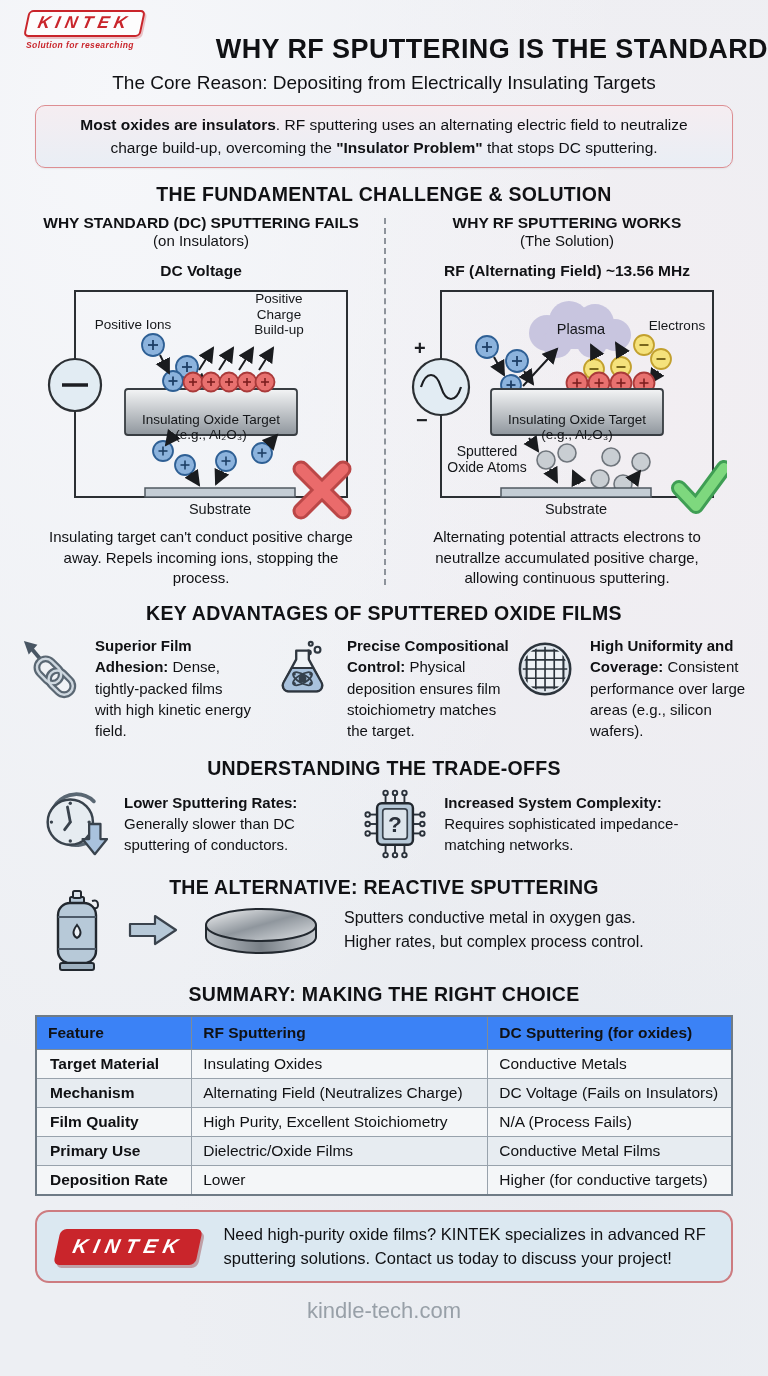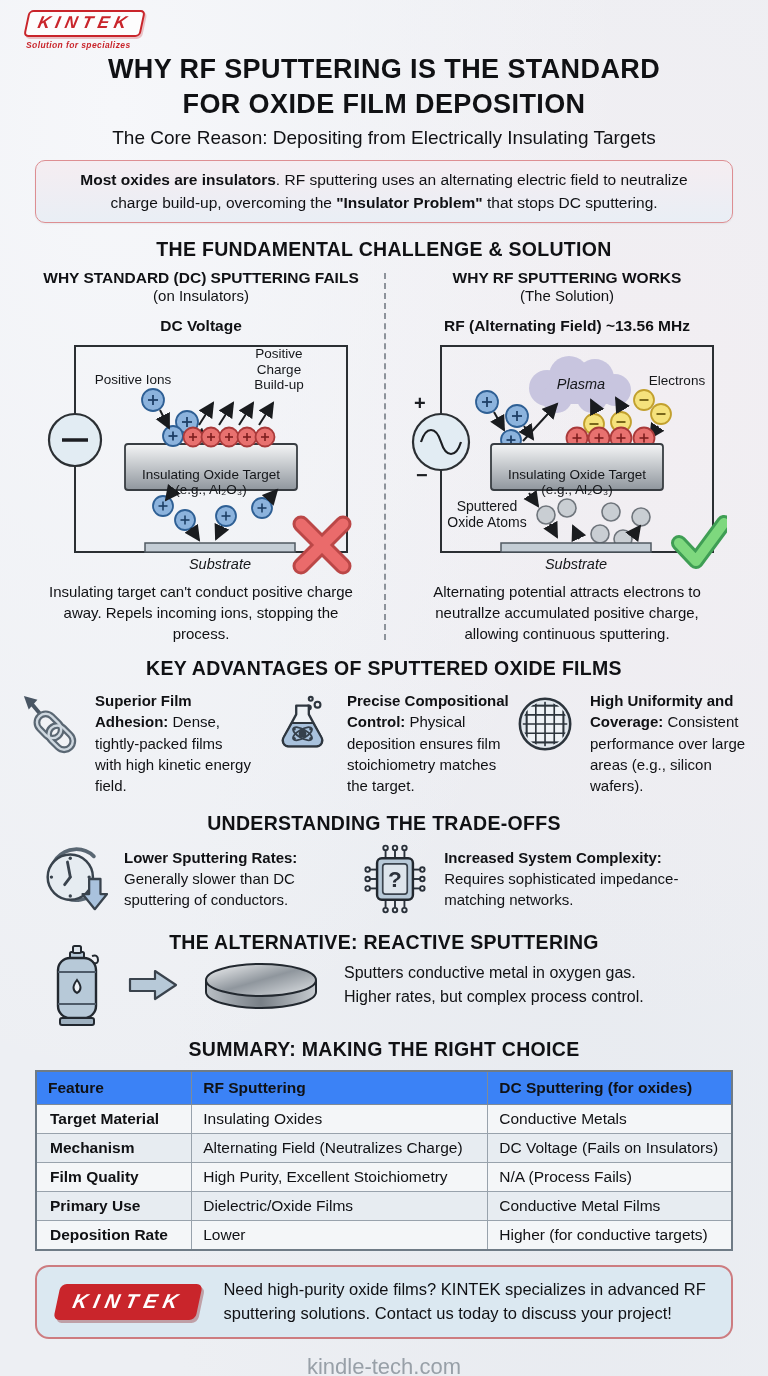--- a/index.html
+++ b/index.html
@@ -15,41 +15,41 @@
   }
   
   .logo-top{ position:absolute; top:10px; left:26px; }
   .logo-badge-outline{
     display:inline-block; border:2.5px solid #c9252b; border-radius:5px;
     padding:1px 10px 2px; transform:skewX(-12deg);
     color:#c9252b; font-weight:bold; font-style:italic; font-size:17px; letter-spacing:5px;
     box-shadow:2px 2px 0 rgba(201,37,43,.25); background:#fdfdfd;
   }
   .logo-tagline{ color:#c9252b; font-size:8.5px; font-weight:bold; font-style:italic; margin-top:3px; letter-spacing:.4px; }
-  .page-title{ padding-top:52px; text-align:center; font-size:27px; font-weight:bold; line-height:1.3; letter-spacing:.4px; }
+  .page-title{ padding-top:32px; text-align:right; font-size:27px; font-weight:bold; line-height:1.3; letter-spacing:.4px; }
   .page-subtitle{ margin-top:5px; text-align:center; font-size:19px; }
   .callout{
     margin:11px 35px 0; border:1.5px solid #dd8e92; border-radius:10px;
     background:linear-gradient(180deg,#f5edf1 0%, #e9eef5 100%);
     padding:8px 20px; text-align:center; font-size:15.5px; line-height:1.45;
     box-shadow:0 1px 2px rgba(0,0,0,.06);
   }
   .section-title{ text-align:center; font-size:19.5px; font-weight:bold; letter-spacing:.3px; }
   .st-challenge{ margin-top:15px; }
   
   .compare{ position:relative; margin:8px 18px 0; display:grid; grid-template-columns:1fr 1fr; }
   .compare-divider{ position:absolute; left:50%; top:4px; bottom:4px; border-left:2px dashed #8d939b; }
   .panel{ padding:0 6px; }
   .panel-heading{ text-align:center; font-size:15.5px; font-weight:bold; }
   .panel-subheading{ text-align:center; font-size:15px; }
   .source-label{ text-align:center; font-size:15.5px; font-weight:bold; margin-top:13px; }
   .diagram{ position:relative; width:320px; height:240px; margin:5px auto 0; }
   .diagram svg{ position:absolute; inset:0; }
   .dlabel{ position:absolute; font-size:13.5px; line-height:1.15; text-align:center; white-space:pre-line; color:#15171a; }
-  .dlabel.big{ font-size:14.5px;font-style:italic; }
+  .dlabel.big{ font-size:14.5px; }
   .acsign{ position:absolute; font-size:20px; font-weight:bold; color:#1c1e22; }
   .caption{ margin:2px auto 0; width:315px; text-align:center; font-size:15px; line-height:1.38; }
   
   .st-adv{ margin-top:13px; }
   .adv-row{ margin:10px 20px 0; display:grid; grid-template-columns:252px 243px 238px; }
   .adv-item{ display:flex; gap:13px; }
   .adv-icon{ flex:0 0 62px; height:62px; margin-top:4px; }
   .adv-text{ font-size:15px; line-height:1.42; }
   b.lead{ font-weight:bold; }
   
@@ -83,26 +83,25 @@
     flex:0 0 auto;
   }
   .cta-text{ font-size:16.5px; line-height:1.45; }
   .site-footer{ margin-top:15px; text-align:center; font-size:22px; color:#98a0a8; }
 </style>
 </head>
 <body>
 
 <div class="logo-top">
   <div class="logo-badge-outline"><span>KINTEK</span></div>
-  <div class="logo-tagline">Solution for specializes</div>
+  <div class="logo-tagline">Solution for researching</div>
 </div>
 
 <h1 class="page-title">
   <span>WHY RF SPUTTERING IS THE STANDARD</span><br>
-  <span>FOR OXIDE FILM DEPOSITION</span>
 </h1>
 <div class="page-subtitle">The Core Reason: Depositing from Electrically Insulating Targets</div>
 
 <div class="callout">
   <b class="lead">Most oxides are insulators</b><span>. RF sputtering uses an alternating electric field to neutralize charge build-up, overcoming the </span><b class="lead">"Insulator Problem"</b><span> that stops DC sputtering.</span>
 </div>
 
 <div class="section-title st-challenge">THE FUNDAMENTAL CHALLENGE &amp; SOLUTION</div>
 
 <div class="compare">

